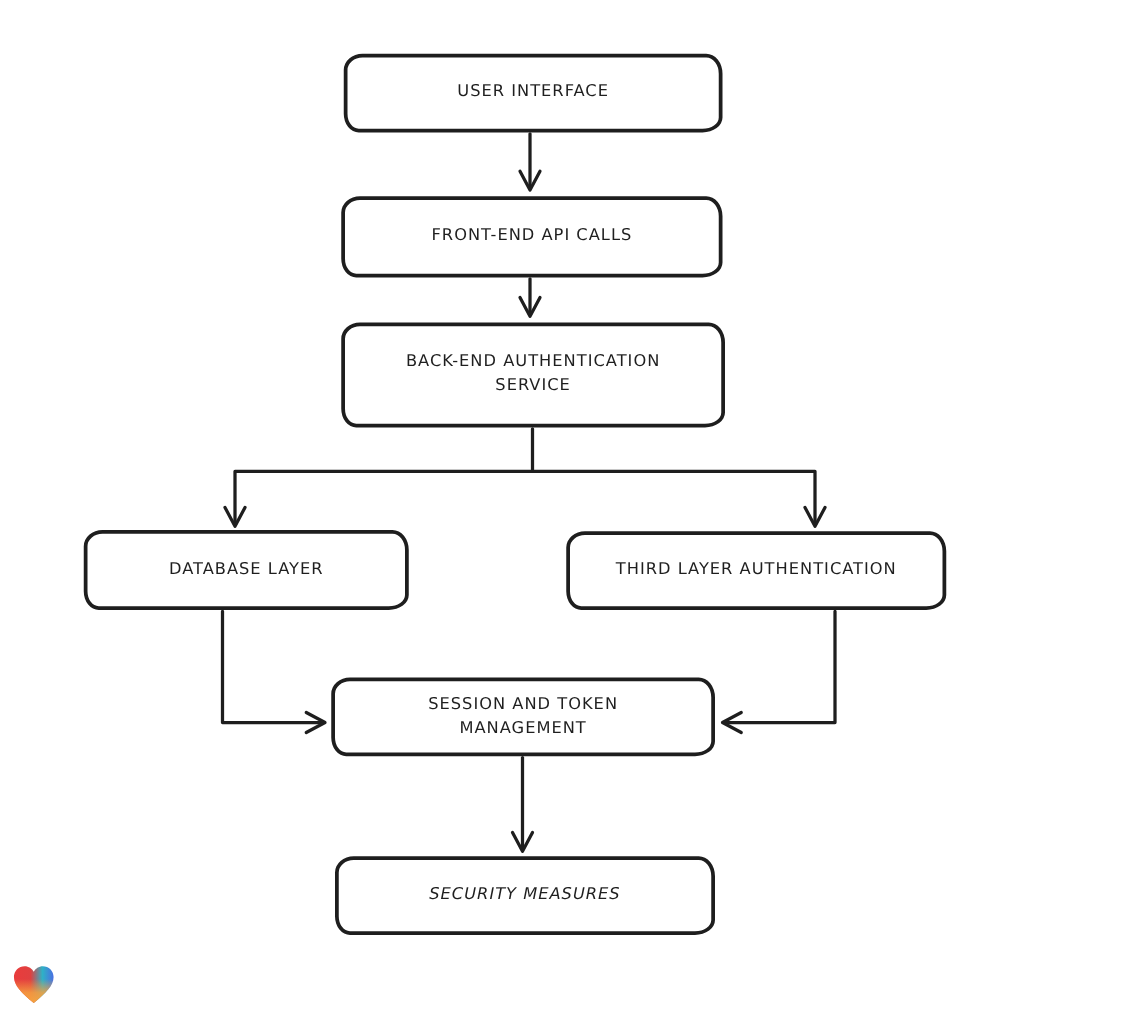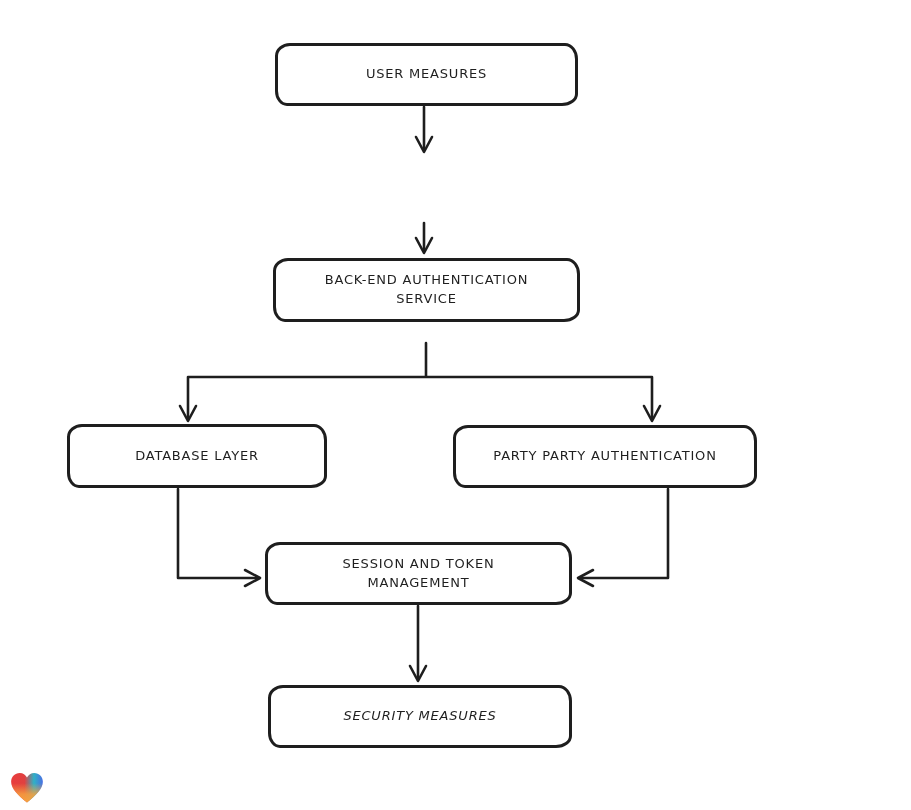--- a/index.html
+++ b/index.html
@@ -64,34 +64,37 @@
       <path d="M668,489 L668,578 L580,578"></path>
       <polyline points="593,570 578,578 593,586"></polyline>
     </g>
     <g>
       <path d="M418,606 L418,679"></path>
       <polyline points="410,666 418,681 426,666"></polyline>
     </g>
   </svg>
 
   <div class="node" style="left:275px; top:43px; width:303px; height:63px;">
-    <span class="label">USER MEASURES</span>
+    <span class="label">USER INTERFACE</span>
   </div>
 
+  <div class="node" style="left:273px; top:157px; width:305px; height:65px;">
+    <span class="label">FRONT-END API CALLS</span>
+  </div>
 
-  <div class="node" style="left:273px; top:258px; width:307px; height:64px;">
+  <div class="node" style="left:273px; top:258px; width:307px; height:84px;">
     <span class="label" style="max-width:240px;">BACK-END AUTHENTICATION SERVICE</span>
   </div>
 
   <div class="node" style="left:67px; top:424px; width:260px; height:64px;">
     <span class="label">DATABASE LAYER</span>
   </div>
 
   <div class="node" style="left:453px; top:425px; width:304px; height:63px;">
-    <span class="label">PARTY PARTY AUTHENTICATION</span>
+    <span class="label">THIRD LAYER AUTHENTICATION</span>
   </div>
 
   <div class="node" style="left:265px; top:542px; width:307px; height:63px;">
     <span class="label" style="max-width:195px;">SESSION AND TOKEN MANAGEMENT</span>
   </div>
 
   <div class="node" style="left:268px; top:685px; width:304px; height:63px;font-style:italic;">
     <span class="label">SECURITY MEASURES</span>
   </div>
 

